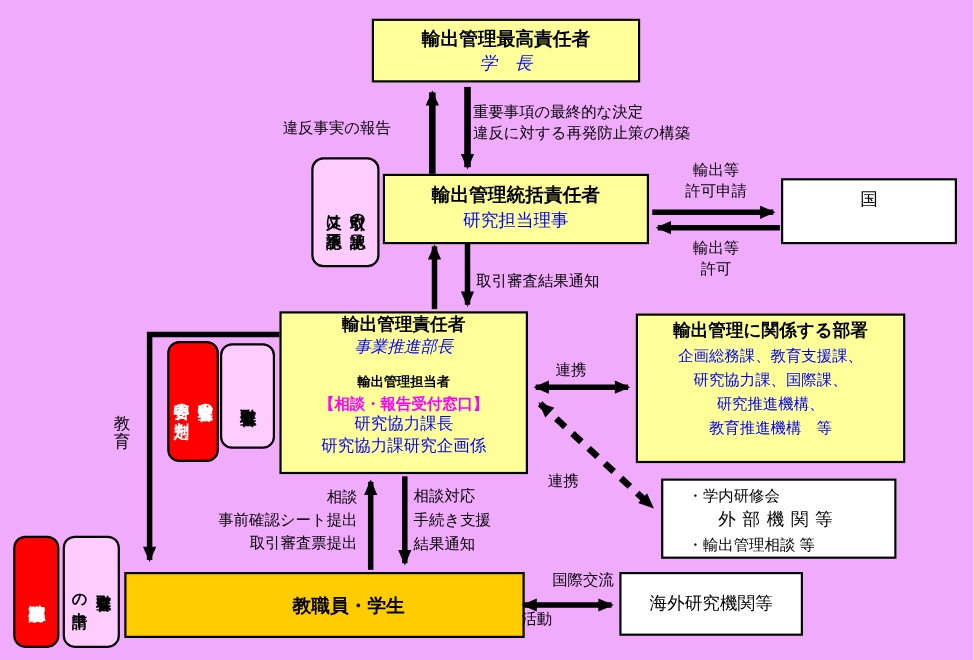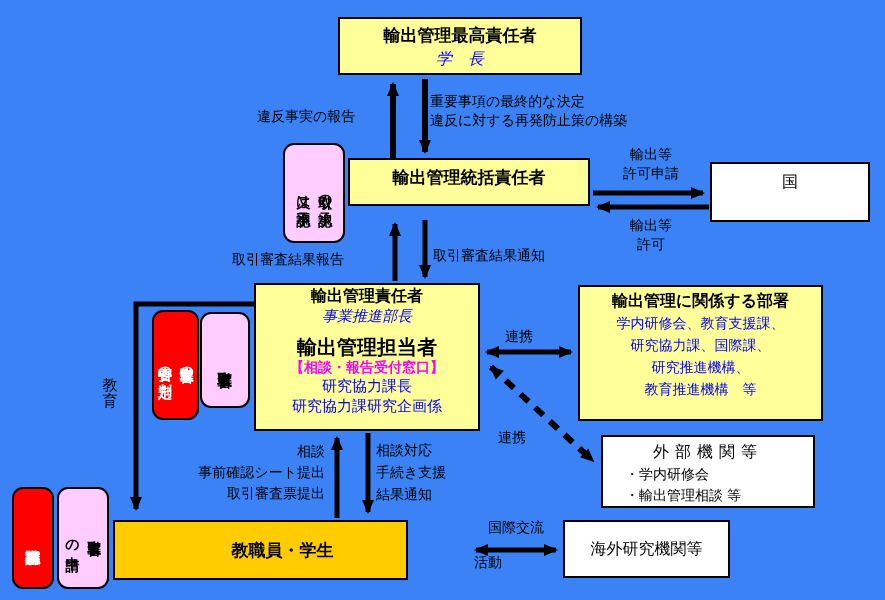--- a/index.html
+++ b/index.html
@@ -1,16 +1,16 @@
 <!DOCTYPE html>
 <html><head>
 <meta charset="utf-8">
 <style>
   html,body{margin:0;padding:0;background:#fff;}
-  #canvas{position:relative;width:885px;height:600px;background:#3b82f6;
+  #canvas{position:relative;width:885px;height:600px;background:#f0abfc;
     font-family:"Liberation Sans",sans-serif;color:#000;overflow:hidden;}
   .box{position:absolute;border:2px solid #000;background:#fff;box-sizing:border-box;text-align:center;}
   .yellow{background:#FFFF99;}
   .orange{background:#FFCC00;}
   .flexc{display:flex;align-items:center;justify-content:center;}
   .badge{position:absolute;border:2px solid #000;border-radius:11px;box-sizing:border-box;
     display:flex;align-items:center;justify-content:center;}
   .red{background:#FF0000;color:#fff;font-weight:bold;}
   .pink{background:#FFCCFF;color:#000;}
   .vtext{writing-mode:vertical-rl;text-orientation:upright;white-space:pre-line;line-height:1.55;}
@@ -23,52 +23,53 @@
 </head>
 <body>
 
 <div id="canvas">
 
   <div class="box yellow" style="left:338px;top:17px;width:244px;height:58px;padding-top:5px;">
     <div class="bold" style="font-size:17px;line-height:24px;">輸出管理最高責任者</div>
     <div class="blue" style="font-size:16px;line-height:22px;font-style:italic;">学　長</div>
   </div>
 
-  <div class="box yellow" style="left:348px;top:158px;width:242px;height:48px;padding-top:6px;">
+  <div class="box yellow" style="left:348px;top:158px;width:242px;height:64px;padding-top:6px;">
     <div class="bold" style="font-size:17px;line-height:24px;">輸出管理統括責任者</div>
+    <div class="blue" style="font-size:16px;line-height:22px;">研究担当理事</div>
   </div>
 
   <div class="box" style="left:710px;top:162px;width:160px;height:60px;padding-top:5px;">
     <div style="font-size:16px;line-height:25px;">国</div>
   </div>
 
   <div class="box yellow" style="left:254px;top:283px;width:226px;height:148px;padding-top:0;">
     <div class="bold" style="font-size:16px;line-height:21px;">輸出管理責任者</div>
     <div class="blue" style="font-size:15px;line-height:20px;font-style:italic;">事業推進部長</div>
-    <div class="bold" style="font-size:20px;line-height:21px;margin-top:11px;">輸出管理担当者</div>
+    <div class="bold" style="font-size:12px;line-height:21px;margin-top:11px;">輸出管理担当者</div>
     <div class="magenta" style="font-size:14px;line-height:18px;">【相談・報告受付窓口】</div>
     <div class="blue" style="font-size:15px;line-height:20px;">研究協力課長</div>
     <div class="blue" style="font-size:15px;line-height:20px;">研究協力課研究企画係</div>
   </div>
 
   <div class="box yellow" style="left:578px;top:285px;width:245px;height:136px;padding-top:3px;">
     <div class="bold" style="font-size:16px;line-height:22px;">輸出管理に関係する部署</div>
-    <div class="blue" style="font-size:14px;line-height:22px;">学内研修会、教育支援課、</div>
+    <div class="blue" style="font-size:14px;line-height:22px;">企画総務課、教育支援課、</div>
     <div class="blue" style="font-size:14px;line-height:22px;">研究協力課、国際課、</div>
     <div class="blue" style="font-size:14px;line-height:22px;">研究推進機構、</div>
     <div class="blue" style="font-size:14px;line-height:22px;">教育推進機構　等</div>
   </div>
 
   <div class="box" style="left:601px;top:435px;width:214px;height:73px;padding-top:3px;">
+    <div style="font-size:14px;line-height:21px;text-align:left;padding-left:22px;">・学内研修会</div>
     <div style="font-size:16px;line-height:24px;letter-spacing:6px;">外部機関等</div>
-    <div style="font-size:14px;line-height:21px;text-align:left;padding-left:22px;">・学内研修会</div>
     <div style="font-size:14px;line-height:21px;text-align:left;padding-left:22px;">・輸出管理相談 等</div>
   </div>
 
-  <div class="box orange flexc" style="left:113px;top:520px;width:295px;height:60px;padding-left:44px;">
+  <div class="box orange flexc" style="left:113px;top:520px;width:364px;height:60px;padding-left:44px;">
     <div class="bold" style="font-size:17px;">教職員・学生</div>
   </div>
 
   <div class="box flexc" style="left:563px;top:520px;width:167px;height:58px;text-align:center;">
     <div style="font-size:16px;">海外研究機関等</div>
   </div>
 
   <div class="badge pink" style="left:283px;top:143px;width:62px;height:100px;">
     <span class="vtext" style="font-size:14px;font-weight:bold;">取引の承認
 又は不承認</span>
@@ -96,39 +97,38 @@
 
   <div class="lbl" style="left:430px;top:92px;">重要事項の最終的な決定
 違反に対する再発防止策の構築</div>
 
   <div class="lbl" style="left:614px;top:145px;width:74px;text-align:center;">輸出等
 許可申請</div>
 
   <div class="lbl" style="left:614px;top:216px;width:74px;text-align:center;">輸出等
 許可</div>
 
-  <div class="lbl" style="left:232px;top:250px;">取引審査結果報告</div>
 
   <div class="lbl" style="left:433px;top:246px;">取引審査結果通知</div>
 
   <div class="lbl" style="left:505px;top:327px;">連携</div>
 
   <div class="lbl" style="left:498px;top:428px;">連携</div>
 
   <div class="lbl vtext" style="left:101px;top:366px;font-size:15px;letter-spacing:14px;">教育</div>
 
   <div class="lbl" style="left:160px;top:441px;width:165px;text-align:right;line-height:21px;">相談
 事前確認シート提出
 取引審査票提出</div>
 
   <div class="lbl" style="left:376px;top:439px;line-height:22px;">相談対応
 手続き支援
 結果通知</div>
 
-  <div class="lbl" style="left:474px;top:518px;width:84px;text-align:center;">国際交流</div>
+  <div class="lbl" style="left:474px;top:518px;width:84px;text-align:right;">国際交流</div>
 
   <div class="lbl" style="left:474px;top:553px;width:84px;">活動</div>
 
   <svg class="arrows" width="885" height="600" viewBox="0 0 885 600">
     <defs>
       <marker id="mE" markerWidth="16" markerHeight="14" refX="13" refY="7" orient="auto" markerUnits="userSpaceOnUse">
         <path d="M1,1 L15,7 L1,13 Z" fill="#000"></path>
       </marker>
       <marker id="mS" markerWidth="16" markerHeight="14" refX="13" refY="7" orient="auto-start-reverse" markerUnits="userSpaceOnUse">
         <path d="M1,1 L15,7 L1,13 Z" fill="#000"></path>

